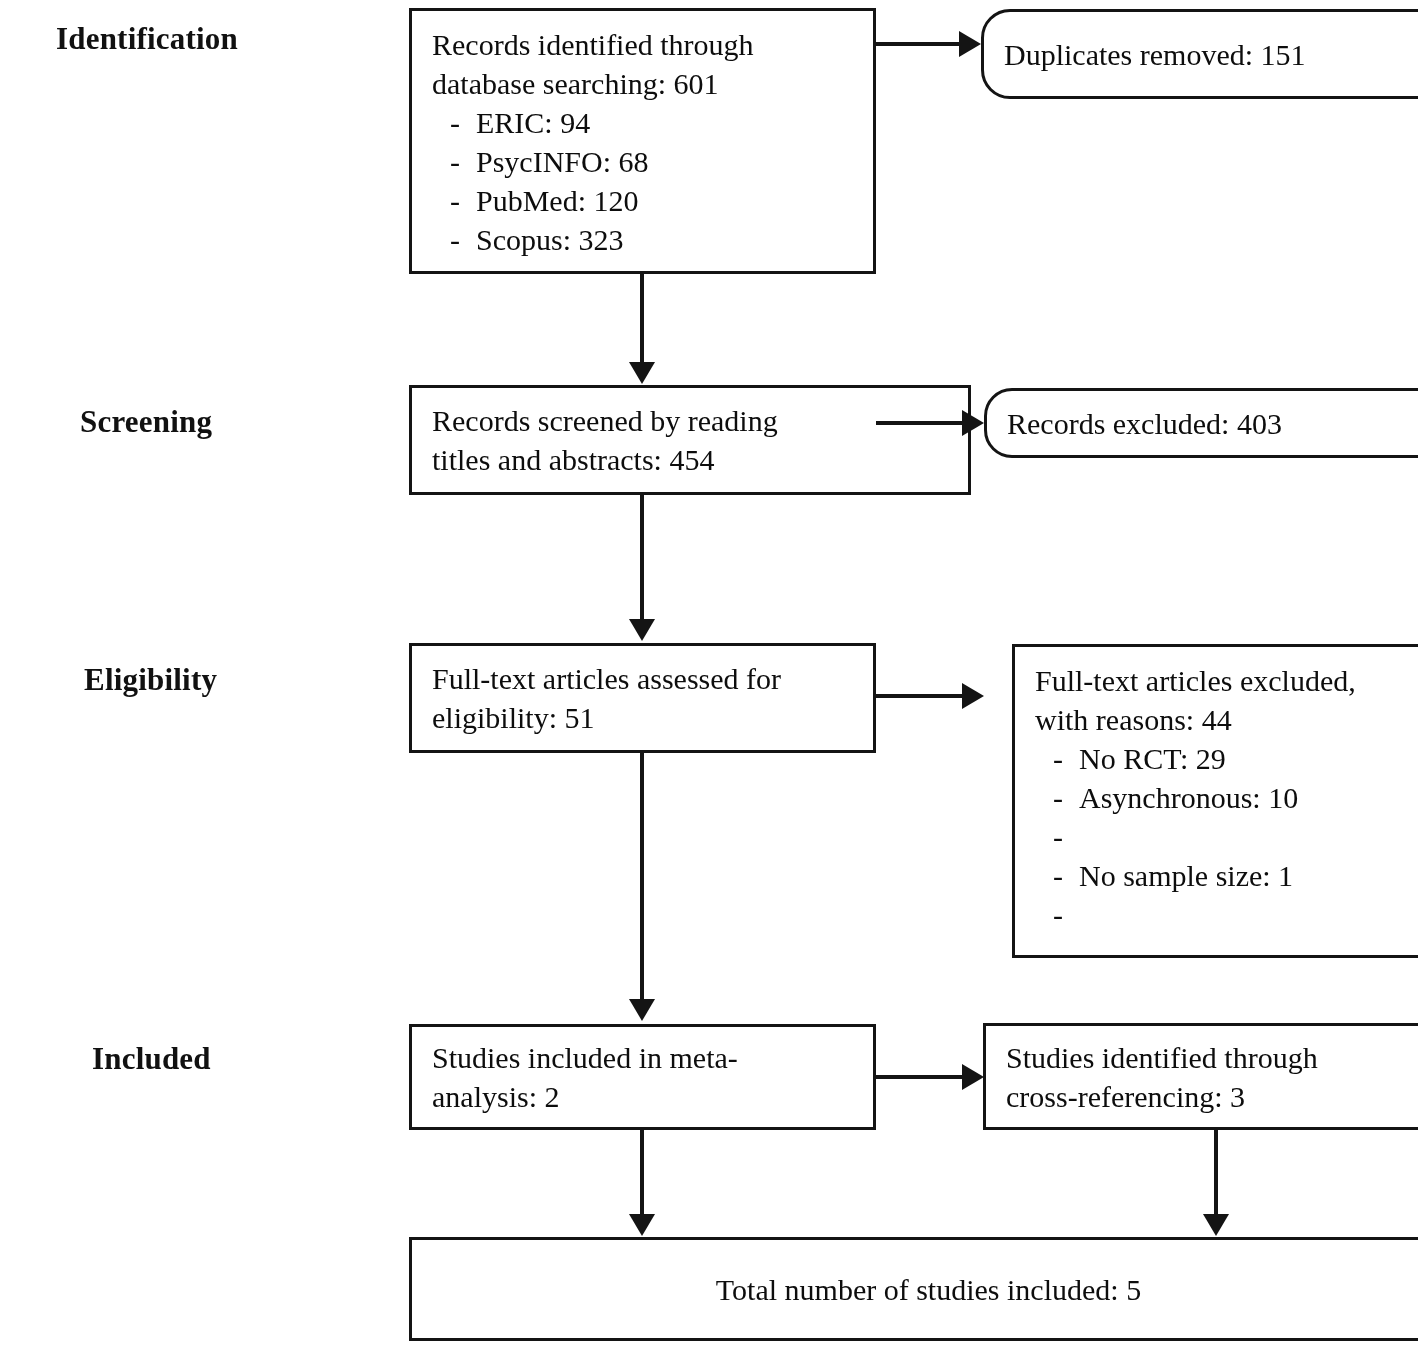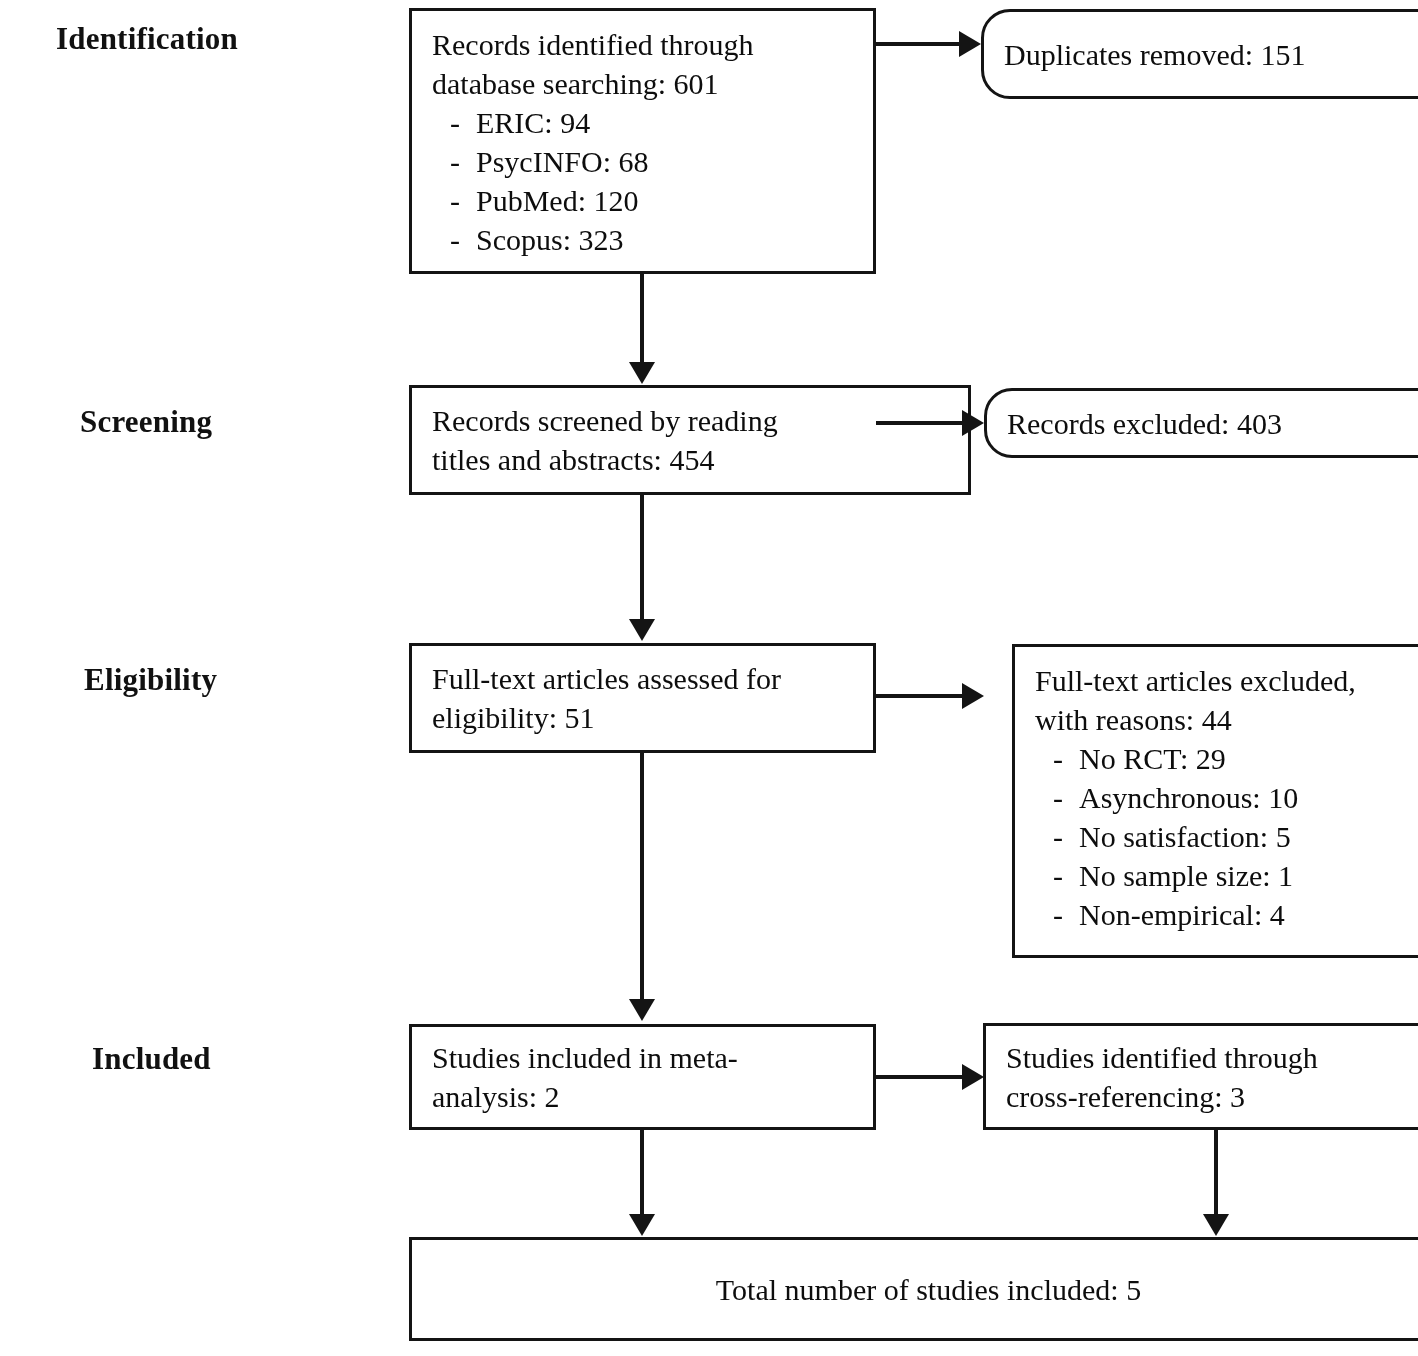--- a/index.html
+++ b/index.html
@@ -190,29 +190,27 @@
         <li>
           <span class="dash">-</span>
           <span>No RCT: 29</span>
         </li>
         <li>
           <span class="dash">-</span>
           <span>Asynchronous: 10</span>
         </li>
         <li>
           <span class="dash">-</span>
-          <span>No satisfaction: 5</span>
         </li>
         <li>
           <span class="dash">-</span>
           <span>No sample size: 1</span>
         </li>
         <li>
           <span class="dash">-</span>
-          <span>Non-empirical: 4</span>
         </li>
       </ul>
     </div>
   </div>
 
   <div class="hline" style="left:830px; top:694px; width:88px;"></div>
   <div class="arrow-right" style="left:916px; top:683px;"></div>
 
   <div class="vline" style="left:594px; top:753px; height:248px;"></div>
   <div class="arrow-down" style="left:583px; top:999px;"></div>

